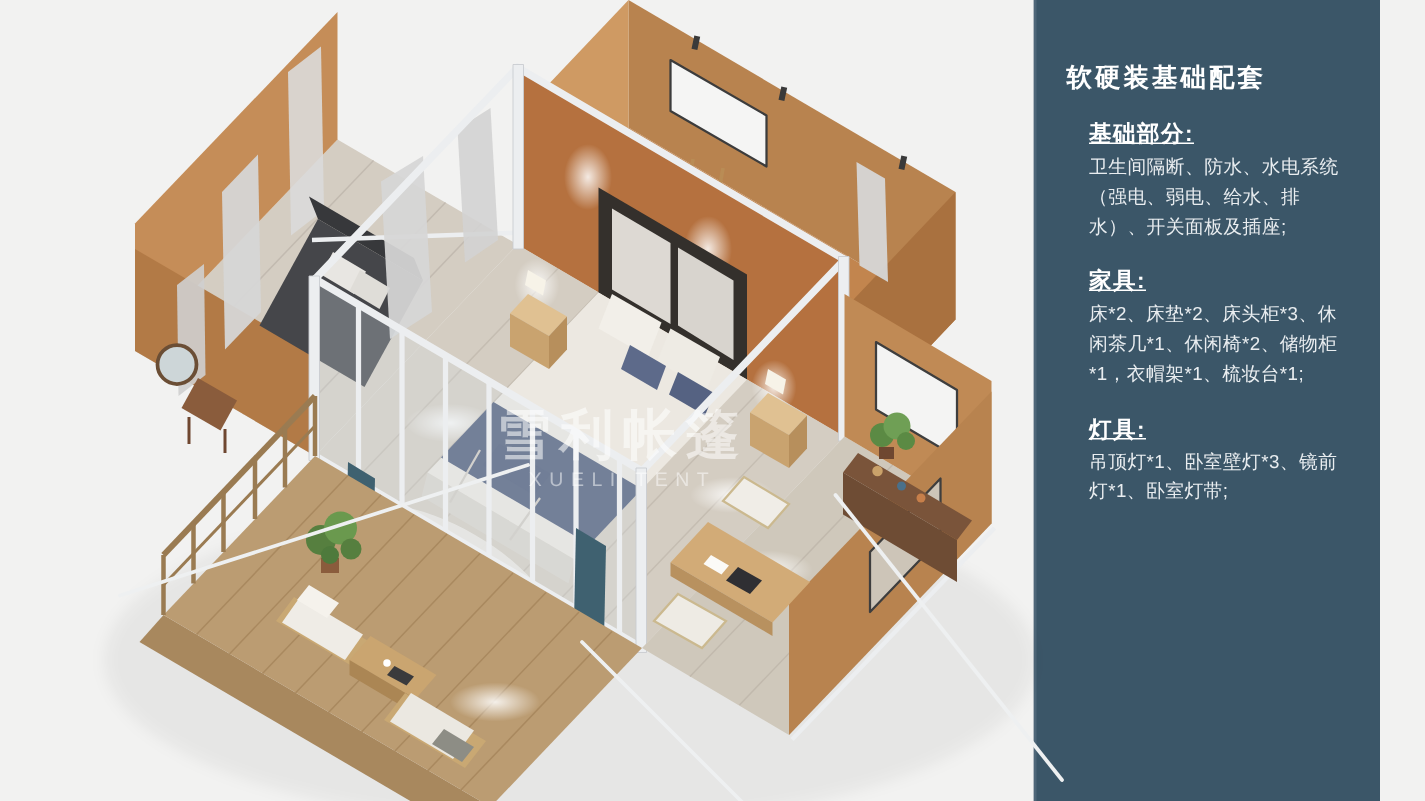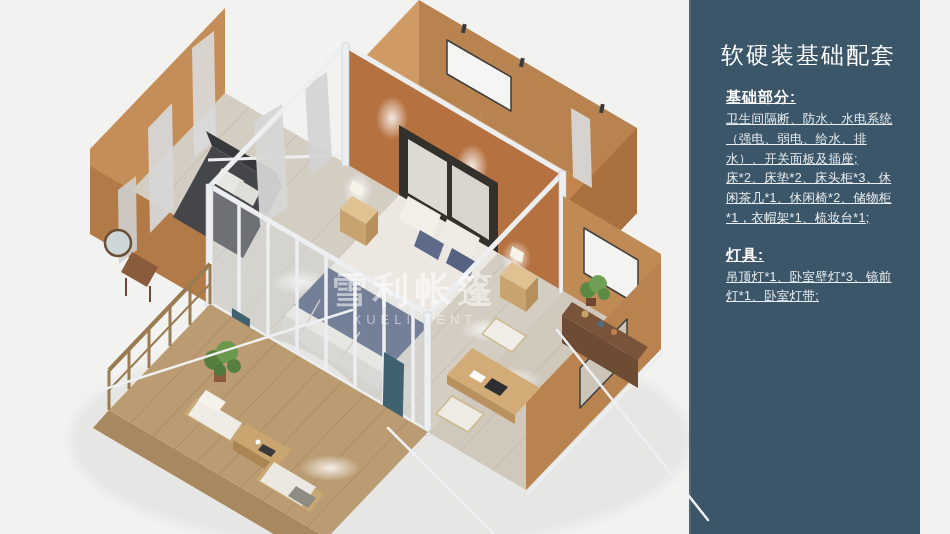--- a/index.html
+++ b/index.html
@@ -19,26 +19,26 @@
   .render-area{width:689px;height:534px;position:relative;background:#f2f2f1;}
   .render-area svg{display:block;}
 
   .panel{
     width:231px;height:534px;box-sizing:border-box;
     background:var(--panel-bg);color:#ffffff;
     padding:40px 14px 0 20px;
     border-left:2px solid #4e6678;
   }
   .panel h1{
-    font-size:23px;font-weight:normal;margin:0 0 8px 0;
-    letter-spacing:2px;white-space:nowrap;text-align:center;
+    font-size:17px;font-weight:bold;margin:0 0 8px 0;
+    letter-spacing:2px;white-space:nowrap;
   }
   .panel .sections{padding-left:15px;padding-right:2px;}
   .panel h2{font-size:15px;font-weight:bold;margin:17px 0 3px 0;letter-spacing:1px;text-decoration:underline;}
-  .panel p{font-size:12.5px;line-height:1.58;margin:0;color:#e9edf0;letter-spacing:.3px;text-decoration:underline;} .f-wall-sh{fill:var(--wall-shadow);} .f-wall-lt{fill:var(--wall-light);}
+  .panel p{font-size:12.5px;line-height:1.58;margin:0;color:#e9edf0;letter-spacing:.3px;} .f-wall-sh{fill:var(--wall-shadow);} .f-wall-lt{fill:var(--wall-light);}
   .f-wall-out{fill:var(--wall-outer);}
   .f-floor{fill:var(--floor);} .f-deck{fill:var(--deck);}
   .f-frame{fill:var(--frame);} .s-frame{stroke:var(--frame);}
   .f-bed{fill:var(--bed);} .f-bblue{fill:var(--bed-blue);} .f-teal{fill:var(--teal);}
   .f-sofa{fill:var(--sofa);} .f-plant{fill:var(--plant);}
   .f-wdark{fill:var(--wood-dark);} .f-desk{fill:var(--wood-desk);} .f-curt{fill:var(--curtain);}
 </style>
 </head>
 <body>
 
@@ -293,20 +293,21 @@
 </div>
 
 <aside class="panel">
   <h1>软硬装基础配套</h1>
   <div class="sections">
     <section>
       <h2>基础部分:</h2>
       <p>卫生间隔断、防水、水电系统（强电、弱电、给水、排水）、开关面板及插座;</p>
     </section>
     <section>
+      <h2>家具:</h2>
       <p>床*2、床垫*2、床头柜*3、休闲茶几*1、休闲椅*2、储物柜*1，衣帽架*1、梳妆台*1;</p>
     </section>
     <section>
       <h2>灯具:</h2>
       <p>吊顶灯*1、卧室壁灯*3、镜前灯*1、卧室灯带;</p>
     </section>
     <section>
     </section>
   </div>
 </aside>

